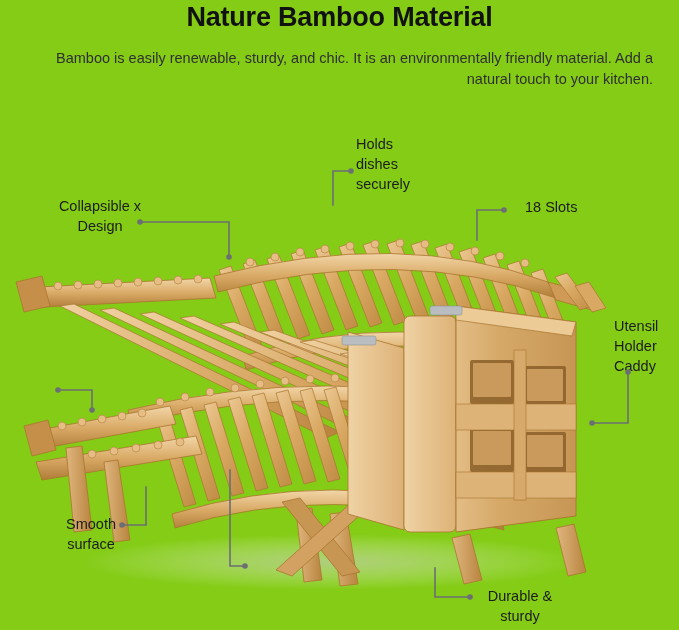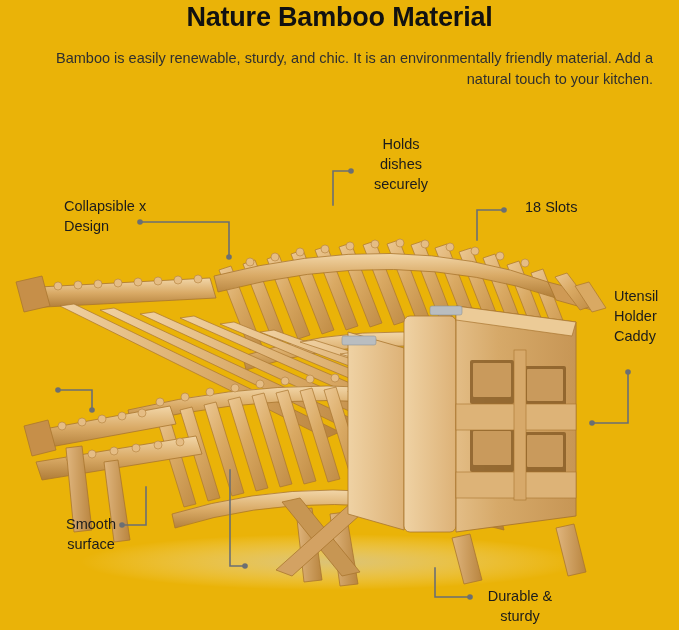--- a/index.html
+++ b/index.html
@@ -7,21 +7,21 @@
     width: 679px;
     height: 630px;
     background: #ffffff;
     font-family: "Liberation Sans", sans-serif;
     overflow: hidden;
   }
   #page {
     position: relative;
     width: 679px;
     height: 630px;
-    background: #eab308;
+    background: #84cc16;
   }
 
   
   .page-title {
     position: absolute;
     left: 0; top: 2px;
     width: 679px;
     text-align: center;
     font-size: 27px;
     font-weight: 600;
@@ -51,24 +51,24 @@
 
   
   .callout {
     position: absolute;
     font-size: 14.5px;
     line-height: 20px;
     color: #1c1c1c;
     font-weight: 400;
     white-space: pre-line;
   }
-  .c-collapsible { left: 64px;  top: 196px; width: 120px; text-align: left; }
-  .c-holds       { left: 356px; top: 134px; width: 90px;  text-align: center; }
+  .c-collapsible { left: 40px;  top: 196px; width: 120px; text-align: center; }
+  .c-holds       { left: 356px; top: 134px; width: 90px;  }
   .c-slots       { left: 509px; top: 197px; width: 80px;  text-align: left; margin-left: 16px;   }
-  .c-utensil     { left: 614px; top: 286px; width: 63px;  text-align: left;   }
+  .c-utensil     { left: 614px; top: 316px; width: 63px;  text-align: left;   }
   .c-extra       { left: 8px;   top: 330px; width: 86px;  text-align: center; }
   .c-smooth      { left: 43px;  top: 514px; width: 96px;  text-align: center; }
   .c-section     { left: 240px; top: 545px; width: 96px;  text-align: center; }
   .c-durable     { left: 468px; top: 586px; width: 104px; text-align: center; }
 
   
   .leaders {
     position: absolute;
     left: 0; top: 0;
     width: 679px; height: 630px;

